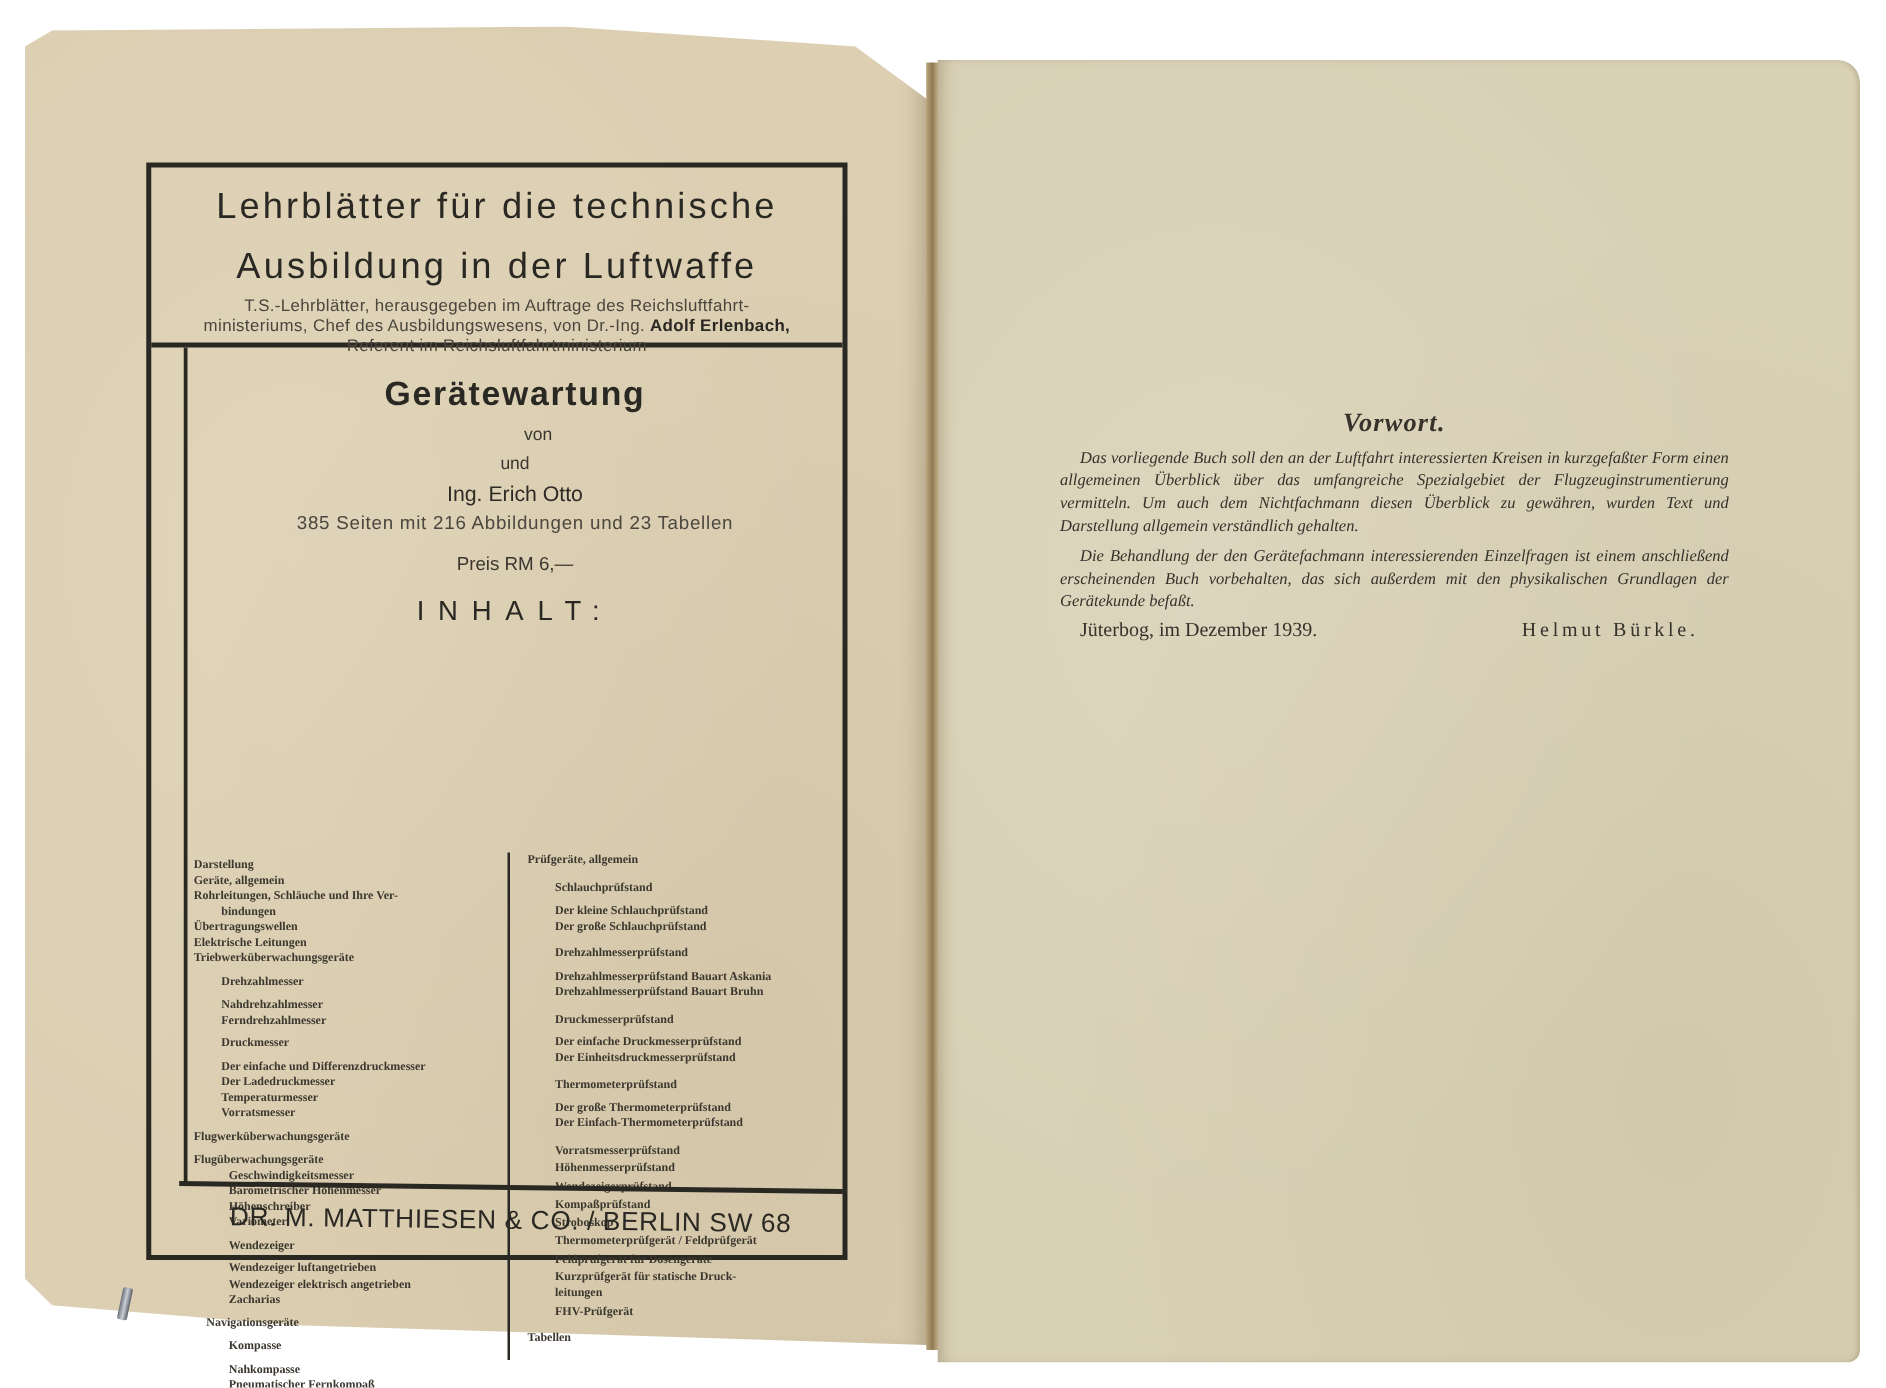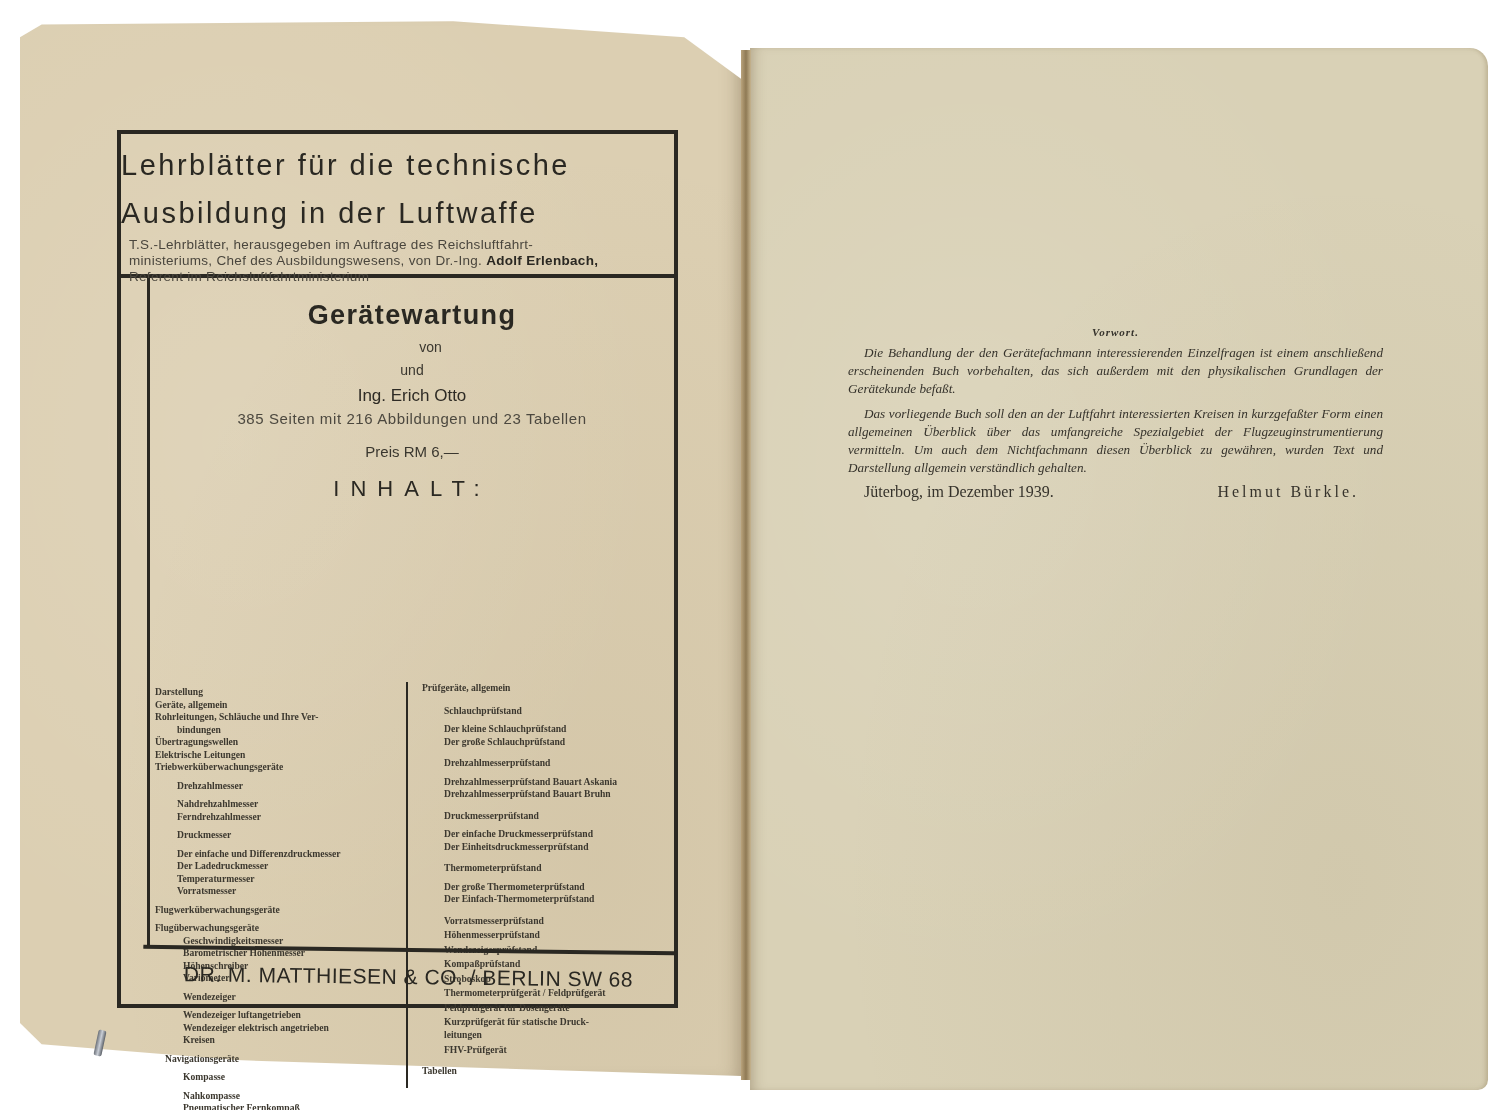--- a/index.html
+++ b/index.html
@@ -35,21 +35,21 @@
     position:absolute; left:96px; top:1030px; width:8px; height:26px;
     background:linear-gradient(90deg,#6a6f77,#c9ced6,#5a5f66);
     transform:rotate(12deg); border-radius:2px;
   }
   
   .frame {
     position:absolute; left:117px; top:130px; width:553px; height:870px;
     border:4px solid #2a2822;
     color:#2c2a25;
   }
-  .hdr { position:absolute; left:0; top:0; right:0; height:140px; border-bottom:4px solid #2a2822; text-align:left; }
+  .hdr { position:absolute; left:0; top:0; right:0; height:140px; border-bottom:4px solid #2a2822; text-align:center; }
   .hdr .t1 { font-size:29px; letter-spacing:2.5px; margin-top:14px; line-height:34px; color:#2a2822;}
   .hdr .sub { font-size:13.5px; line-height:16px; margin-top:7px; color:#4a463d; letter-spacing:0.3px; padding:0 8px;}
   .hdr .sub b { color:#2a2822; }
   .inner { position:absolute; left:26px; right:0; top:144px; bottom:56px; border-left:3px solid #2a2822; }
   .title { text-align:center; font-weight:bold; font-size:27px; margin-top:22px; letter-spacing:1.4px; color:#2a2822; }
   .ctr { text-align:center; color:#3a372f; }
   .von { font-size:14px; margin-top:8px;margin-left:37px; }
   .auth { font-size:17px; margin-top:8px; color:#2e2b25; }
   .und { font-size:14px; margin-top:7px; }
   .pages { font-size:15px; margin-top:4px; letter-spacing:0.6px; color:#4c483f; }
@@ -60,21 +60,21 @@
   .col.l { left:5px; width:240px; }
   .col.r { left:256px; width:250px; border-left:2px solid #2a2822; padding-left:14px; height:406px; top:-4px;}
   .ti { line-height:12.5px; white-space:nowrap; }
   .ti.i1 { padding-left:22px; }
   .ti.i2 { padding-left:28px; }
   .ti.gap { margin-top:6px; }
   .ti.wrap { padding-left:22px; }
   .footer { position:absolute; left:22px; right:0; bottom:0; height:52px; border-top:4px solid #2a2822; text-align:center; font-size:21px; letter-spacing:0.5px; line-height:50px; color:#2a2822; transform:rotate(0.7deg);}
   
   .vorwort { position:absolute; left:848px; top:326px; width:535px; color:#35322b; font-family:"Liberation Serif", serif; }
-  .vorwort .h { text-align:center; font-weight:bold; font-size:11px; letter-spacing:1px; margin-bottom:6px; font-style:italic;}
+  .vorwort .h { text-align:center; font-weight:bold; font-size:21px; letter-spacing:1px; margin-bottom:6px; font-style:italic;}
   .vorwort p { margin:0 0 6px 0; font-size:13.2px; line-height:18.2px; text-align:justify; text-indent:16px; font-style:italic; }
   .sig { display:flex; justify-content:space-between; font-size:16px; padding-left:16px; margin-top:4px;}
   .sig .name { letter-spacing:3px; padding-right:24px; }
 </style>
 </head>
 <body>
 
 <div class="page left"></div>
 <div class="page right"></div>
 <div class="spine"></div>
@@ -119,21 +119,21 @@
         <div class="ti i1">Vorratsmesser</div>
         <div class="ti gap">Flugwerküberwachungsgeräte</div>
         <div class="ti gap">Flugüberwachungsgeräte</div>
         <div class="ti i2">Geschwindigkeitsmesser</div>
         <div class="ti i2">Barometrischer Höhenmesser</div>
         <div class="ti i2">Höhenschreiber</div>
         <div class="ti i2">Variometer</div>
         <div class="ti i2 gap">Wendezeiger</div>
         <div class="ti i2 gap">Wendezeiger luftangetrieben</div>
         <div class="ti i2">Wendezeiger elektrisch angetrieben</div>
-        <div class="ti i2">Kreisen</div>
+        <div class="ti i2">Zacharias</div>
         <div class="ti gap" style="padding-left:10px">Navigationsgeräte</div>
         <div class="ti i2 gap">Kompasse</div>
         <div class="ti i2 gap">Nahkompasse</div>
         <div class="ti i2">Pneumatischer Fernkompaß</div>
 
       </div>
       <div class="col r">
         <div class="ti">Prüfgeräte, allgemein</div>
         <div class="ti i1 gap" style="margin-top:10px">Schlauchprüfstand</div>
         <div class="ti i1 gap">Der kleine Schlauchprüfstand</div>
@@ -160,19 +160,19 @@
         <div class="ti" style="margin-top:8px; padding-left:0">Tabellen</div>
       </div>
     </div>
   </div>
 
   <div class="footer">DR. M. MATTHIESEN &amp; CO. / BERLIN SW 68</div>
 </div>
 
 <div class="vorwort">
   <div class="h">Vorwort.</div>
+  <p>Das vorliegende Buch soll den an der Luftfahrt interessierten Kreisen in kurzgefaßter Form einen allgemeinen Überblick über das umfangreiche Spezialgebiet der Flugzeuginstrumentierung vermitteln. Um auch dem Nichtfachmann diesen Überblick zu gewähren, wurden Text und Darstellung allgemein verständlich gehalten.</p>
   <p>Die Behandlung der den Gerätefachmann interessierenden Einzelfragen ist einem anschließend erscheinenden Buch vorbehalten, das sich außerdem mit den physikalischen Grundlagen der Gerätekunde befaßt.</p>
-  <p>Das vorliegende Buch soll den an der Luftfahrt interessierten Kreisen in kurzgefaßter Form einen allgemeinen Überblick über das umfangreiche Spezialgebiet der Flugzeuginstrumentierung vermitteln. Um auch dem Nichtfachmann diesen Überblick zu gewähren, wurden Text und Darstellung allgemein verständlich gehalten.</p>
   <div class="sig">
     <span>Jüterbog, im Dezember 1939.</span>
     <span class="name">Helmut Bürkle.</span>
   </div>
 </div>
 
 </body></html>

